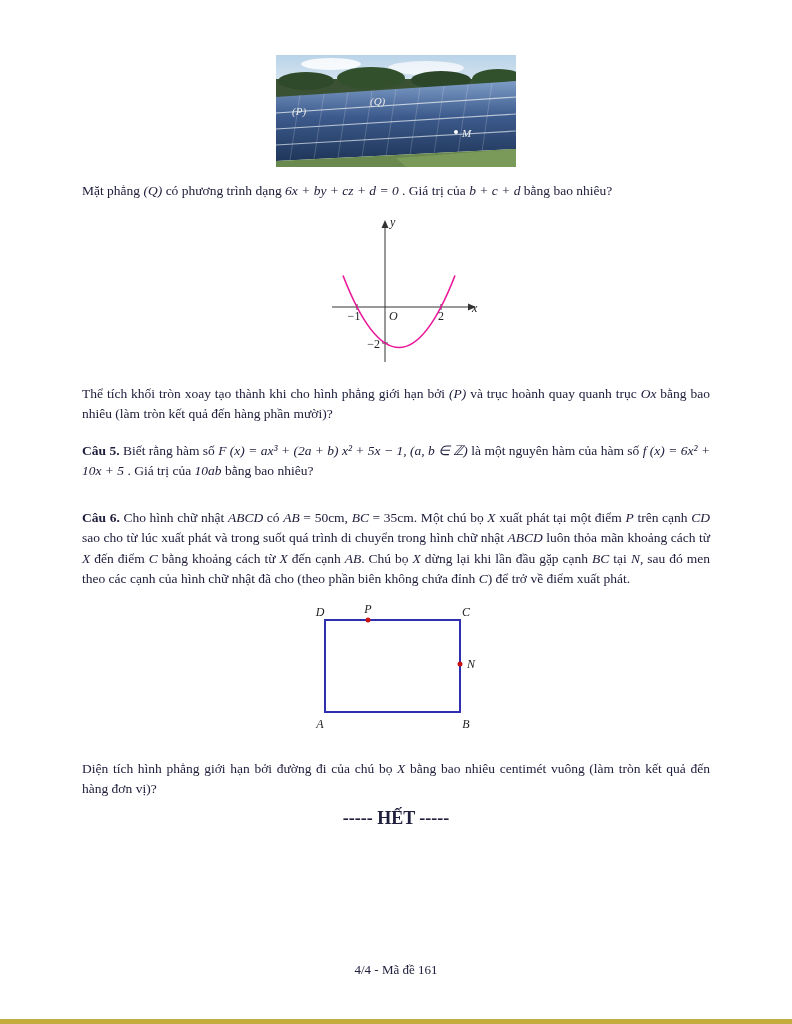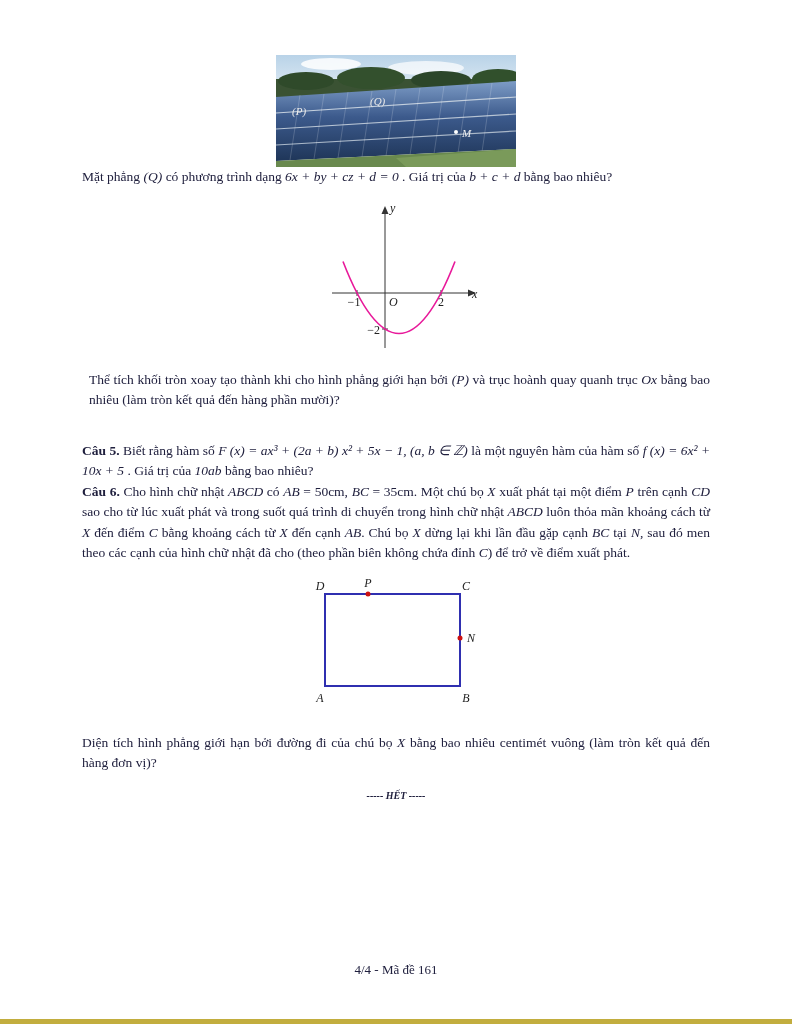--- a/index.html
+++ b/index.html
@@ -17,32 +17,31 @@
     font-size:13.5px;
     line-height:1.52;
     text-align:justify;
     margin:0;
   }
   .math{font-style:italic;}
   .bold{font-weight:bold;font-style:normal;}
   .photo-wrap{width:240px;height:112px;margin:55px auto 0;}
   .graph-wrap{width:172px;margin:10px auto 0;}
   .rect-wrap{width:180px;margin:12px 0 0 228px;}
-  .p1{margin-top:0;}
+  .p1{margin-top:14px;}
   .q4-head{margin-top:24px;}
-  .after-graph{margin-top:10px;margin-left:7px;}
-  .q5{margin-top:30px;}
-  .q6{}
+  .after-graph{margin-top:10px;}
+  .q5{margin-top:16px;}
+  .q6{margin-top:26px;}
   .after-rect{margin-top:21px;}
   .het{
     text-align:center;
     font-weight:bold;
-    font-style:italic;
-    font-size:10px;
-    margin-top:16px;
+    font-size:18px;
+    margin-top:8px;
   }
   .footer{
     position:absolute;
     bottom:46px;left:0;right:0;
     text-align:center;
     font-size:13px;
   }
   .scan-strip{
     position:absolute;
     bottom:0;left:0;right:0;

